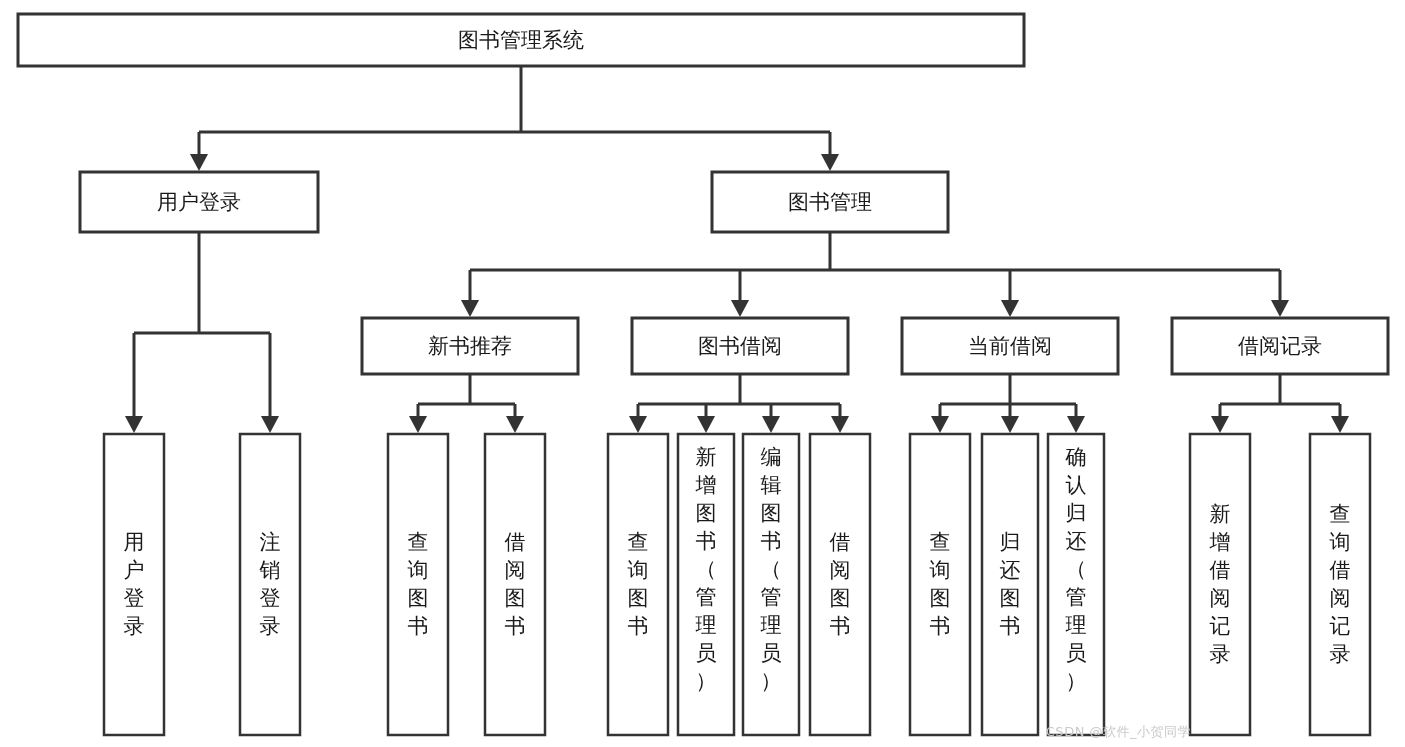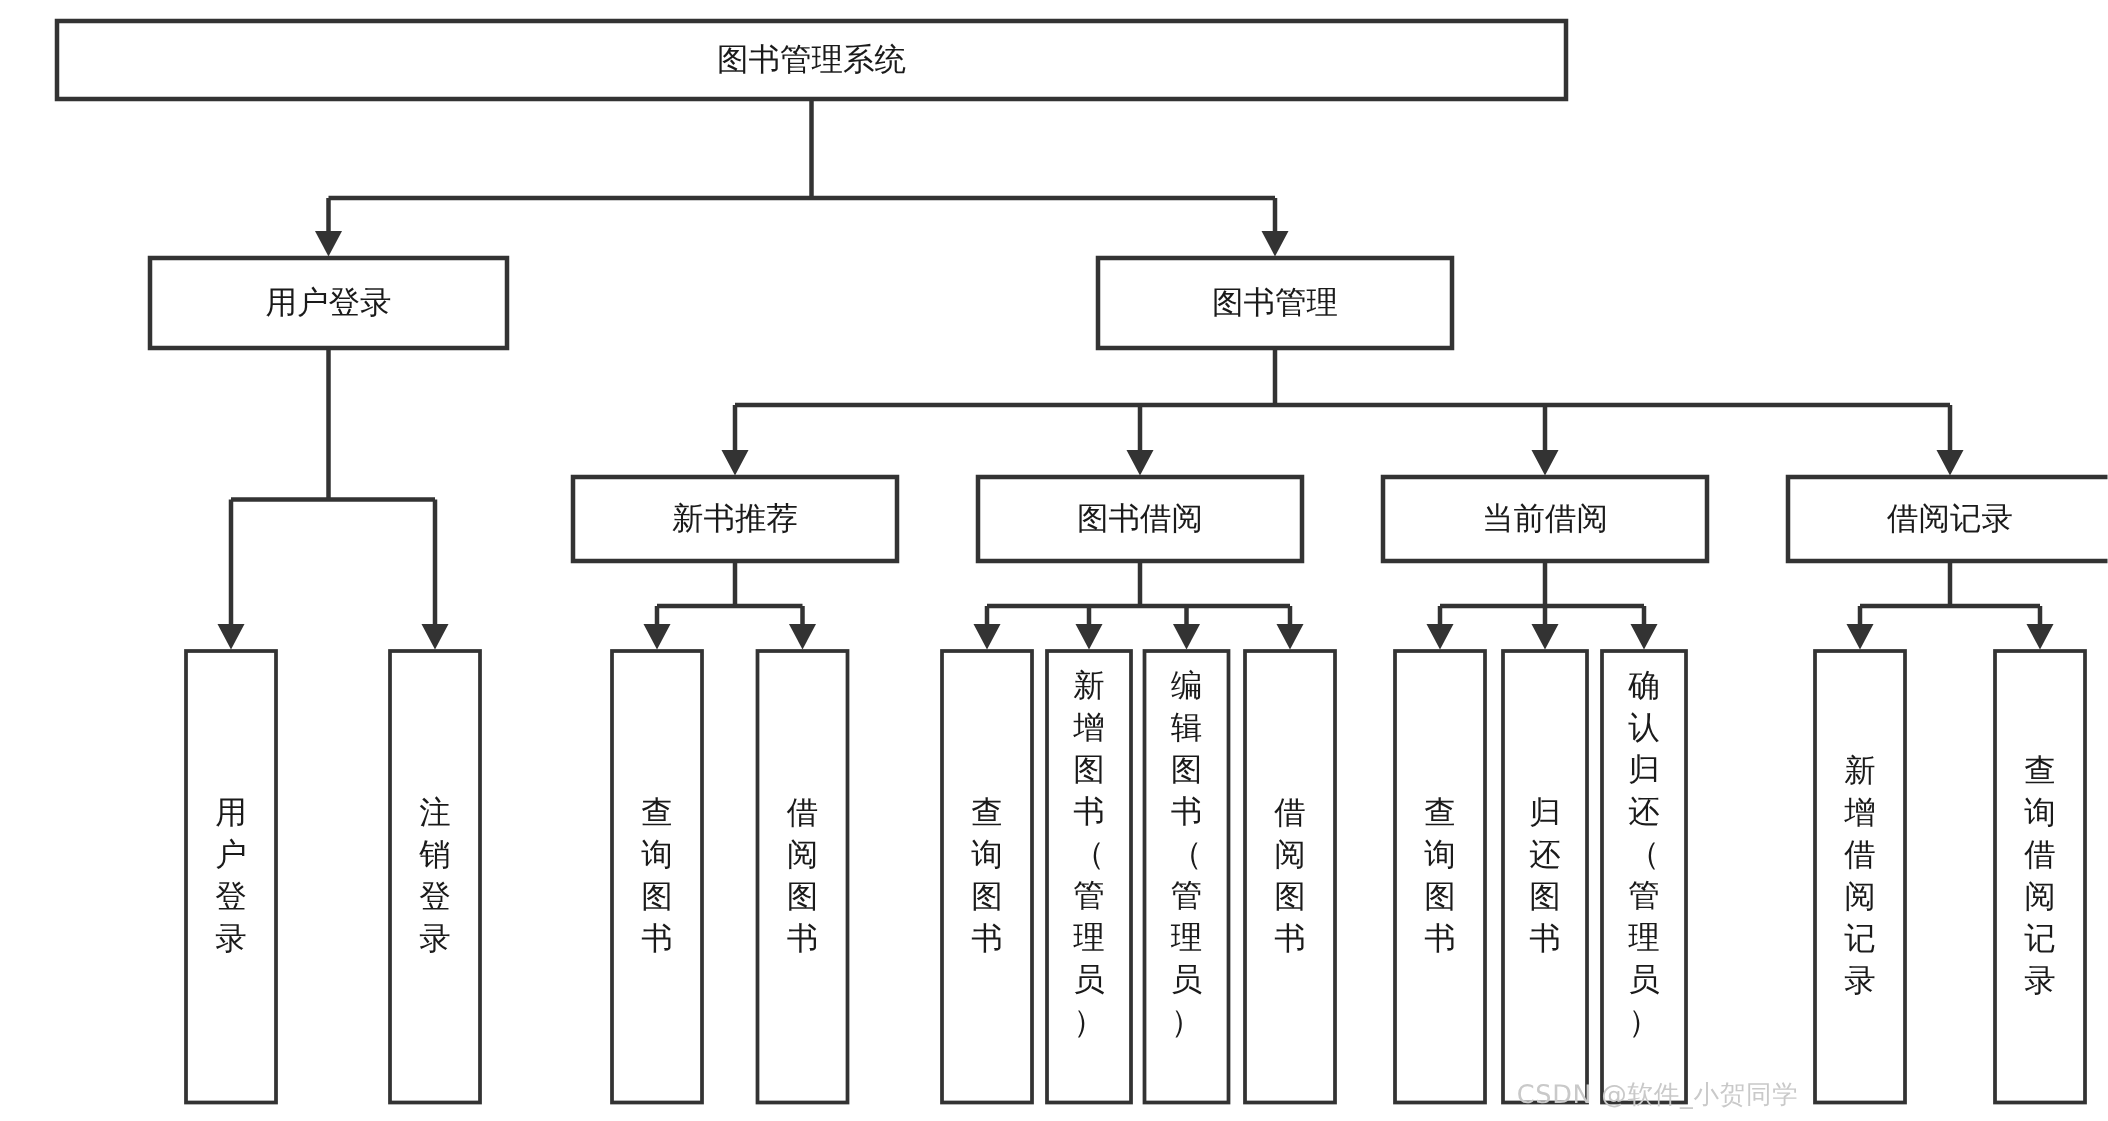--- a/index.html
+++ b/index.html
@@ -14,21 +14,20 @@
     font-family: "DejaVu Sans", "Liberation Sans", sans-serif;
     overflow: hidden;
     position: relative;
   }
   #diagram-root {
     position: absolute;
     left: 0;
     top: 0;
     width: 1199px;
     height: 747px;
-    margin-left: 20px;
   }
   svg.flow {
     display: block;
     width: 1405px;
     height: 747px;
   }
   .node-rect {
     fill: #ffffff;
     stroke: #333333;
     stroke-width: 3;
@@ -54,24 +53,24 @@
     stroke-width: 3;
     fill: none;
     stroke-linecap: butt;
   }
   .arrow-head {
     fill: #333333;
     stroke: none;
   }
   .watermark {
     position: absolute;
-    right: 20px;
+    right: 8px;
     bottom: 6px;
     font-family: "DejaVu Sans", "Liberation Sans", sans-serif;
-    font-size: 17px;
+    font-size: 13px;
     color: #c9c9c9;
     letter-spacing: 0.5px;
     white-space: nowrap;
     user-select: none;
   }
 </style>
 </head>
 <body>
 
 <div id="diagram-root">

